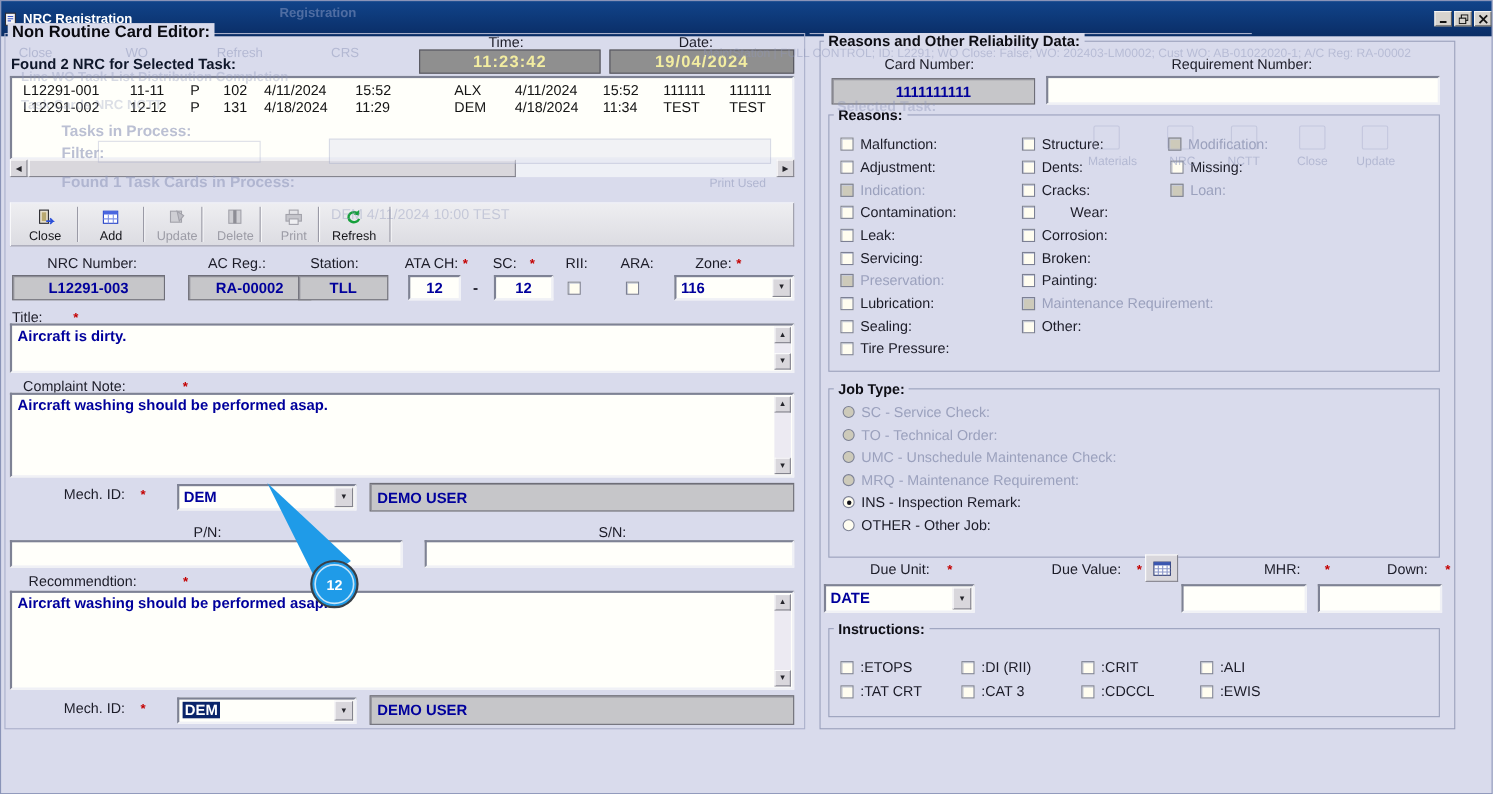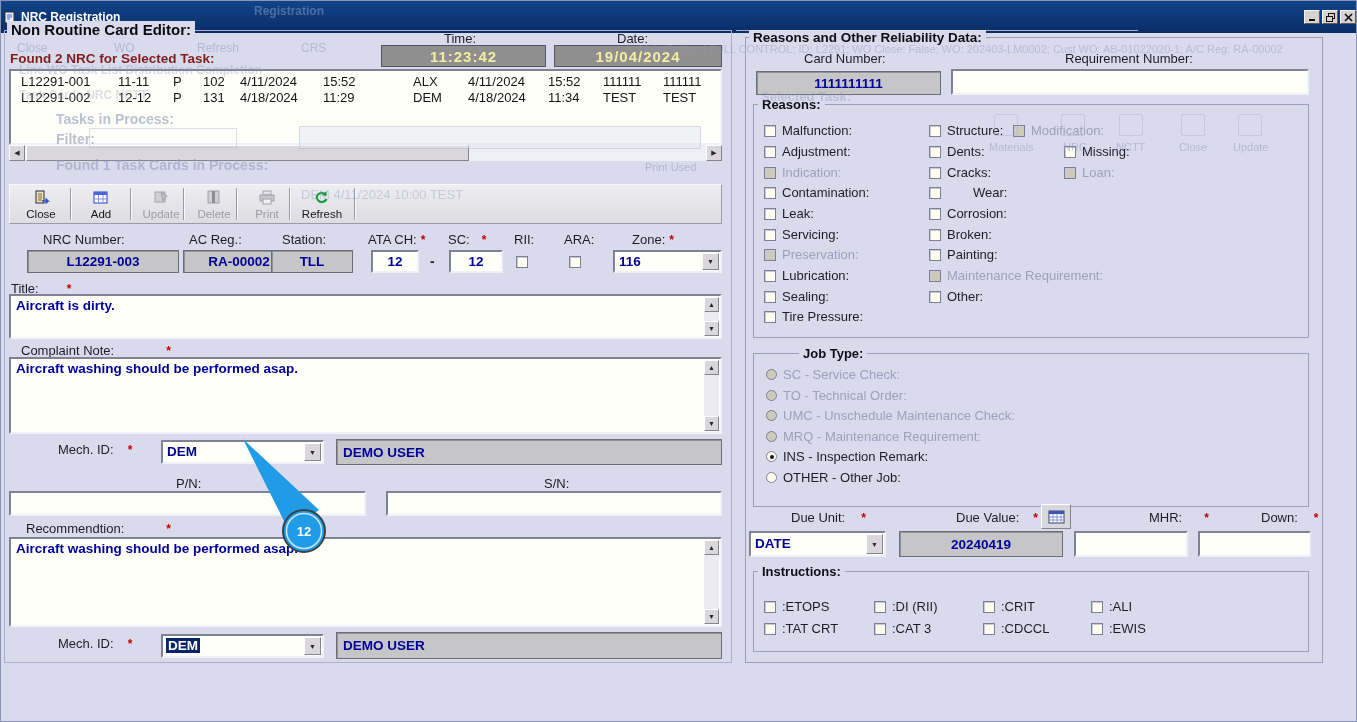--- a/index.html
+++ b/index.html
@@ -89,21 +89,21 @@
             <line x1="8" y1="1" x2="1" y2="8" stroke="#111" stroke-width="1.6"></line>
           </svg>
         </span>
     </span>
   </div>
 
   <div class="w gb" style="left:3px;top:29px;width:728px;height:633px;border-color:#aab0cb;"></div>
   <div class="w" style="left:735px;top:29px;width:402px;height:1px;background:#aab0cb;"></div>
   <div class="w lbl" style="left:6px;top:20px;font-size:15px;font-weight:bold;background:#d9dbec;padding:0 4px;color:#0a0a10;">Non Routine Card Editor:</div>
 
-  <div class="w lbl b" style="left:9px;top:50px;font-size:13.5px;color:#7f1d1d;">Found 2 NRC for Selected Task:</div>
+  <div class="w lbl b" style="left:9px;top:50px;font-size:13.5px;color:#0f172a;">Found 2 NRC for Selected Task:</div>
 
   <div class="w lbl" style="left:443px;top:30px;font-size:13px;">Time:</div>
   <div class="w timebox" style="left:380px;top:44px;width:165px;height:22px;">11:23:42</div>
   <div class="w lbl" style="left:616px;top:30px;font-size:13px;">Date:</div>
   <div class="w timebox" style="left:553px;top:44px;width:168px;height:22px;">19/04/2024</div>
 
   <div class="w inp" style="left:8px;top:68px;width:713px;height:76px;">
     <div class="nrc-row" style="top:3px;">
       <span class="c c0">L12291-001</span><span class="c c1">11-11</span><span class="c c2">P</span><span class="c c3">102</span><span class="c c4">4/11/2024</span><span class="c c5">15:52</span><span class="c c6">ALX</span><span class="c c7">4/11/2024</span><span class="c c8">15:52</span><span class="c c9">111111</span><span class="c c10">111111</span>
     </div>
@@ -176,22 +176,22 @@
 
   <div class="w lbl" style="left:42px;top:231px;font-size:13px;">NRC Number:</div>
   <div class="w lbl" style="left:188px;top:231px;font-size:13px;">AC Reg.:</div>
   <div class="w lbl" style="left:281px;top:231px;font-size:13px;">Station:</div>
   <div class="w lbl" style="left:367px;top:231px;font-size:13px;"><span>ATA CH:</span><span class="req">*</span></div>
   <div class="w lbl" style="left:447px;top:231px;font-size:13px;"><span>SC:</span><span class="req" style="margin-left:12px;">*</span></div>
   <div class="w lbl" style="left:513px;top:231px;font-size:13px;">RII:</div>
   <div class="w lbl" style="left:563px;top:231px;font-size:13px;">ARA:</div>
   <div class="w lbl" style="left:631px;top:231px;font-size:13px;"><span>Zone:</span><span class="req">*</span></div>
 
-  <div class="w disp navy" style="left:26px;top:249px;width:152px;height:23px;">L12291-003</div>
-  <div class="w disp navy" style="left:182px;top:249px;width:112px;height:23px;">RA-00002</div>
+  <div class="w disp navy" style="left:10px;top:249px;width:139px;height:23px;">L12291-003</div>
+  <div class="w disp navy" style="left:170px;top:249px;width:112px;height:23px;">RA-00002</div>
   <div class="w disp navy" style="left:270px;top:249px;width:82px;height:23px;">TLL</div>
   <div class="w inp navy" style="left:370px;top:249px;width:48px;height:23px;display:flex;align-items:center;justify-content:center;font-size:13.5px;">12</div>
   <div class="w lbl b" style="left:429px;top:252px;font-size:14px;">-</div>
   <div class="w inp navy" style="left:448px;top:249px;width:54px;height:23px;display:flex;align-items:center;justify-content:center;font-size:13.5px;">12</div>
   <span class="w cb" style="left:515px;top:255px;"></span>
   <span class="w cb" style="left:568px;top:255px;"></span>
   <div class="w inp" style="left:612px;top:249px;width:109px;height:23px;">
     <span class="navy" style="position:absolute;left:4px;top:2px;font-size:13.5px;">116</span>
     <span class="combo-btn">▼</span>
   </div>
@@ -324,35 +324,35 @@
     </div>
   <div class="rrow" style="left:928px;top:267px;">
       <span class="cb dis"></span>
       <span class="dl">Maintenance Requirement:</span>
     </div>
   <div class="rrow" style="left:928px;top:288px;">
       <span class="cb"></span>
       <span>Other:</span>
     </div>
 
-  <div class="rrow" style="left:1012px;top:122px;">
+  <div class="rrow" style="left:1061px;top:122px;">
       <span class="cb dis"></span>
       <span class="dl">Modification:</span>
     </div>
   <div class="rrow" style="left:1063px;top:143px;">
       <span class="cb"></span>
       <span>Missing:</span>
     </div>
   <div class="rrow" style="left:1063px;top:164px;">
       <span class="cb dis"></span>
       <span class="dl">Loan:</span>
     </div>
 
   <div class="w gb" style="left:752px;top:352px;width:556px;height:154px;"></div>
-  <div class="gblabel" style="left:757px;top:345px;margin-left:41px;">Job Type:</div>
+  <div class="gblabel" style="left:757px;top:345px;">Job Type:</div>
   <div class="rrow" style="left:765px;top:366px;">
       <span class="radio dis"></span>
       <span class="dl">SC - Service Check:</span>
     </div>
   <div class="rrow" style="left:765px;top:387px;">
       <span class="radio dis"></span>
       <span class="dl">TO - Technical Order:</span>
     </div>
   <div class="rrow" style="left:765px;top:407px;">
       <span class="radio dis"></span>
@@ -386,21 +386,20 @@
         </svg>
       </span>
   </div>
   <div class="w lbl" style="left:1148px;top:509px;font-size:13px;"><span>MHR:</span><span class="req" style="margin-left:22px;">*</span></div>
   <div class="w lbl" style="left:1260px;top:509px;font-size:13px;"><span>Down:</span><span class="req" style="margin-left:16px;">*</span></div>
 
   <div class="w inp" style="left:748px;top:530px;width:137px;height:26px;">
     <span class="navy" style="position:absolute;left:4px;top:3px;font-size:13.5px;">DATE</span>
     <span class="combo-btn">▼</span>
   </div>
-  <div class="w disp navy" style="left:898px;top:530px;width:164px;height:26px;">20240419</div>
   <div class="w inp" style="left:1073px;top:530px;width:114px;height:26px;"></div>
   <div class="w inp" style="left:1197px;top:530px;width:113px;height:26px;"></div>
 
   <div class="w gb" style="left:752px;top:570px;width:556px;height:81px;"></div>
   <div class="gblabel" style="left:757px;top:563px;">Instructions:</div>
   <div class="rrow" style="left:763px;top:598px;">
       <span class="cb"></span>
       <span>:ETOPS</span>
     </div>
   <div class="rrow" style="left:873px;top:598px;">

